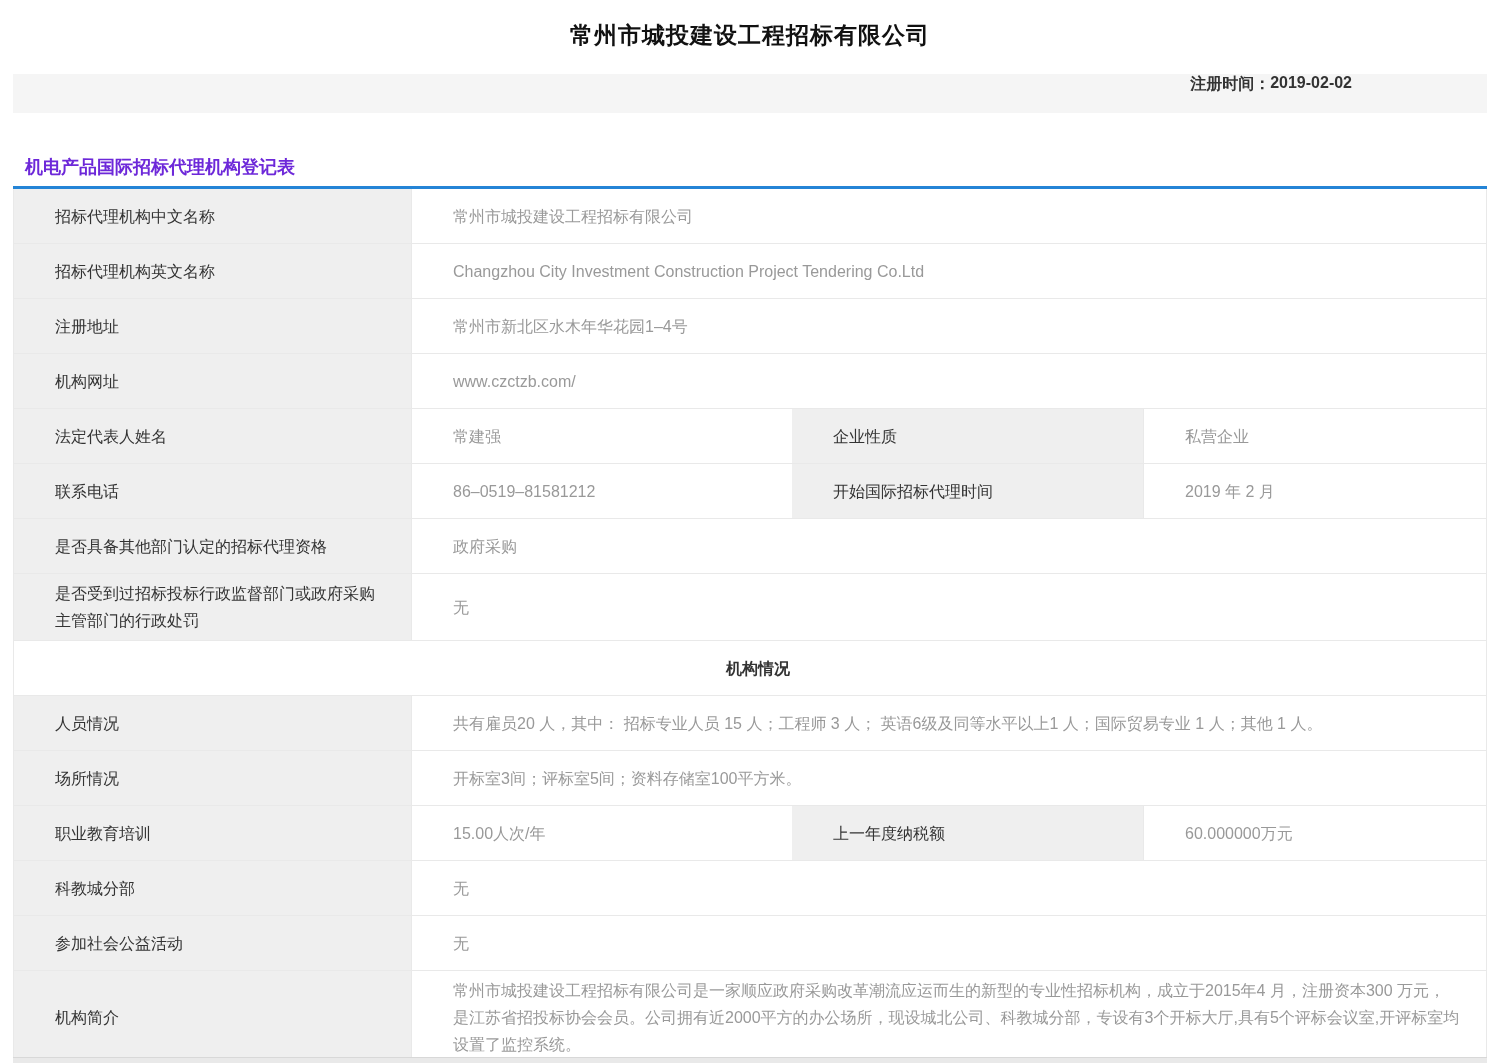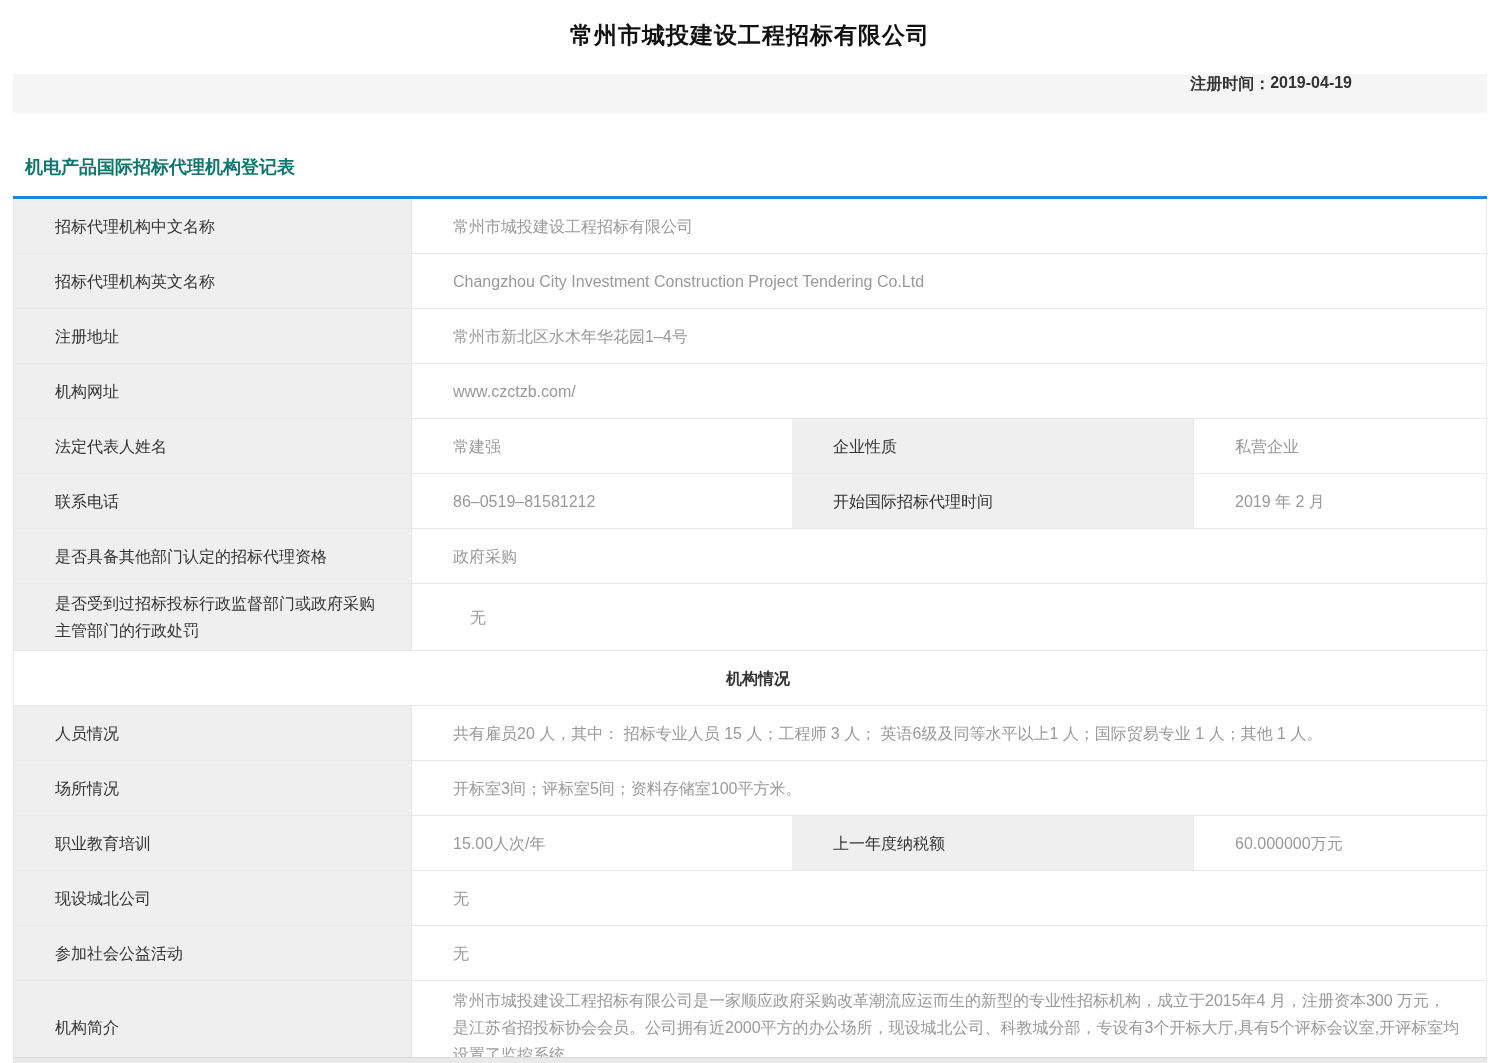--- a/index.html
+++ b/index.html
@@ -17,58 +17,58 @@
   }
   .register-bar {
     margin:0 13px; height:39px; background:#f5f5f5;
     display:flex; align-items:flex-start; justify-content:flex-end;
     padding-right:135px; box-sizing:border-box;
     font-size:16px; font-weight:700; color:#333;
   }
   .section-head {
     margin:42px 13px 0 13px;
     border-bottom:3px solid #2484d6;
-    padding:0 0 17px 12px;
-    font-size:18px; font-weight:700; color:#0f766e;
+    padding:0 0 7px 12px;
+    font-size:18px; font-weight:700; color:#6d28d9;
   }
   .reg-table {
     margin:0 13px;
     border-left:1px solid #e9e9e9; border-right:1px solid #e9e9e9;
     font-size:16px;
   }
   .row { display:flex; border-bottom:1px solid #e9e9e9; min-height:55px; box-sizing:border-box; }
-  .row.h-short { min-height:53px;gap:17px; }
+  .row.h-short { min-height:53px; }
   .row.h-tall  { min-height:80px; }
   .cell {
     display:flex; align-items:center; box-sizing:border-box;
     padding:6px 25px 6px 41px; line-height:27px;
   }
   .lbl {
     width:398px; flex:none;
     background:#efefef; color:#333;
     border-right:1px solid #e9e9e9;
   }
   .val { flex:1; color:#999; }
   .val-mid { flex:none; width:380px; }
-  .lbl2 { width:402px; }
+  .lbl2 { width:352px; }
   .row-header { justify-content:center; align-items:center; }
   .row-header .header-text { font-weight:700; color:#333; }
   .bottom-bar {
     position:absolute; left:13px; right:13px; bottom:0; height:5px;
     background:#e9e9e9; border-top:1px solid #d8d8d8;
   }
 </style>
 </head>
 <body>
 
 <h1 class="page-title">常州市城投建设工程招标有限公司</h1>
 
 <div class="register-bar">
   <span>注册时间：</span>
-  <span>2019-04-19</span>
+  <span>2019-02-02</span>
 </div>
 
 <h2 class="section-head">机电产品国际招标代理机构登记表</h2>
 
 <div class="reg-table">
 
   <div class="row">
     <div class="cell lbl">招标代理机构中文名称</div>
     <div class="cell val">常州市城投建设工程招标有限公司</div>
   </div>
@@ -127,21 +127,21 @@
   </div>
 
   <div class="row">
     <div class="cell lbl">职业教育培训</div>
     <div class="cell val val-mid">15.00人次/年</div>
     <div class="cell lbl lbl2">上一年度纳税额</div>
     <div class="cell val">60.000000万元</div>
   </div>
 
   <div class="row">
-    <div class="cell lbl">现设城北公司</div>
+    <div class="cell lbl">科教城分部</div>
     <div class="cell val">无</div>
   </div>
 
   <div class="row">
     <div class="cell lbl">参加社会公益活动</div>
     <div class="cell val">无</div>
   </div>
 
   <div class="row h-tall">
     <div class="cell lbl">机构简介</div>

